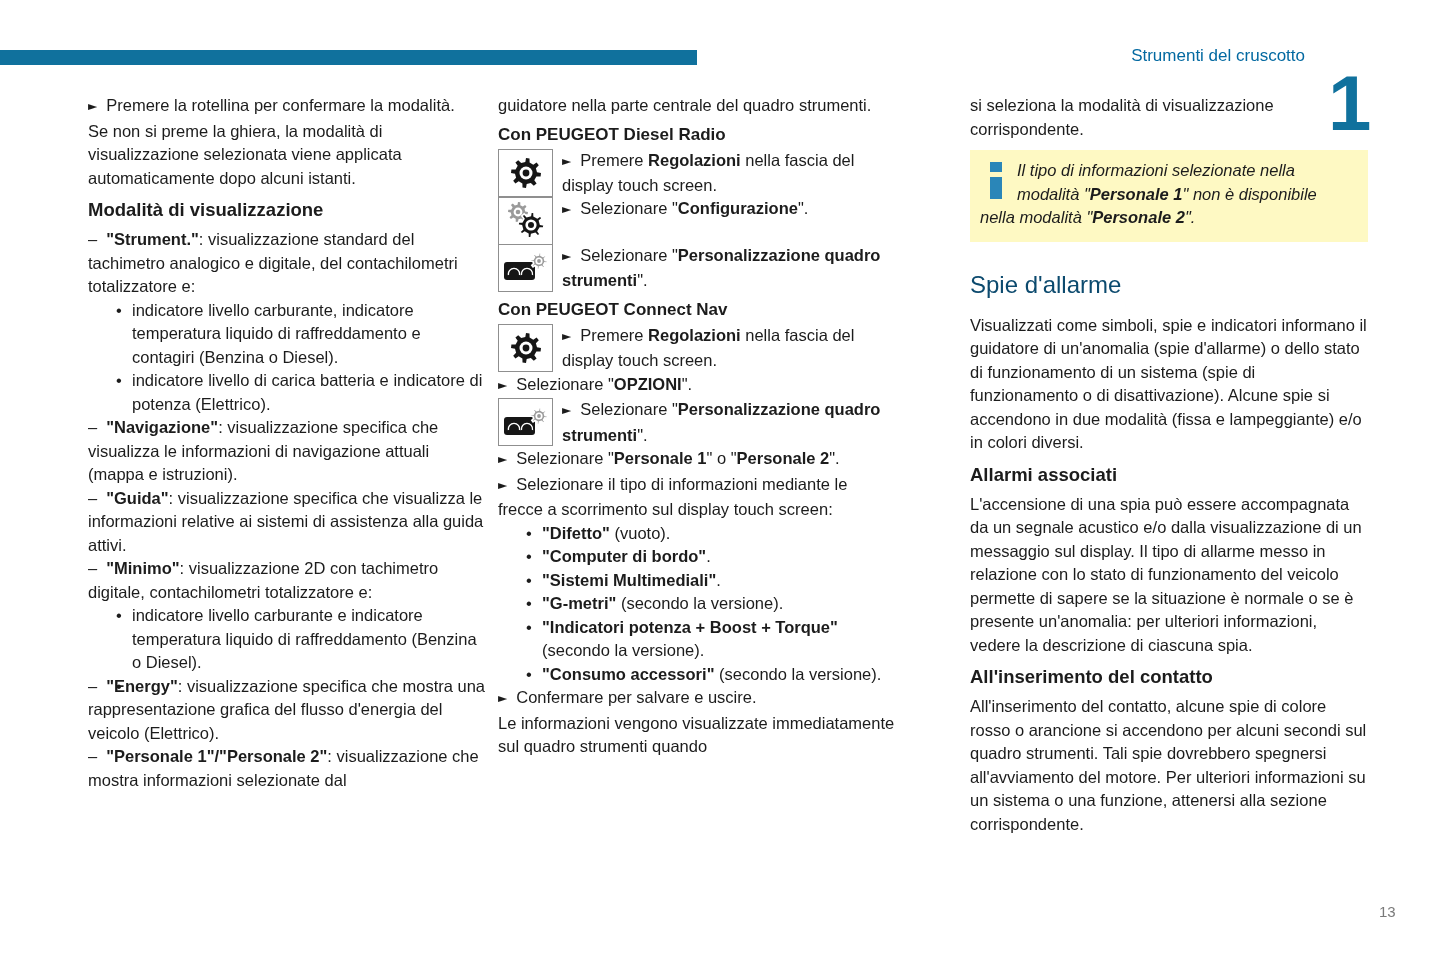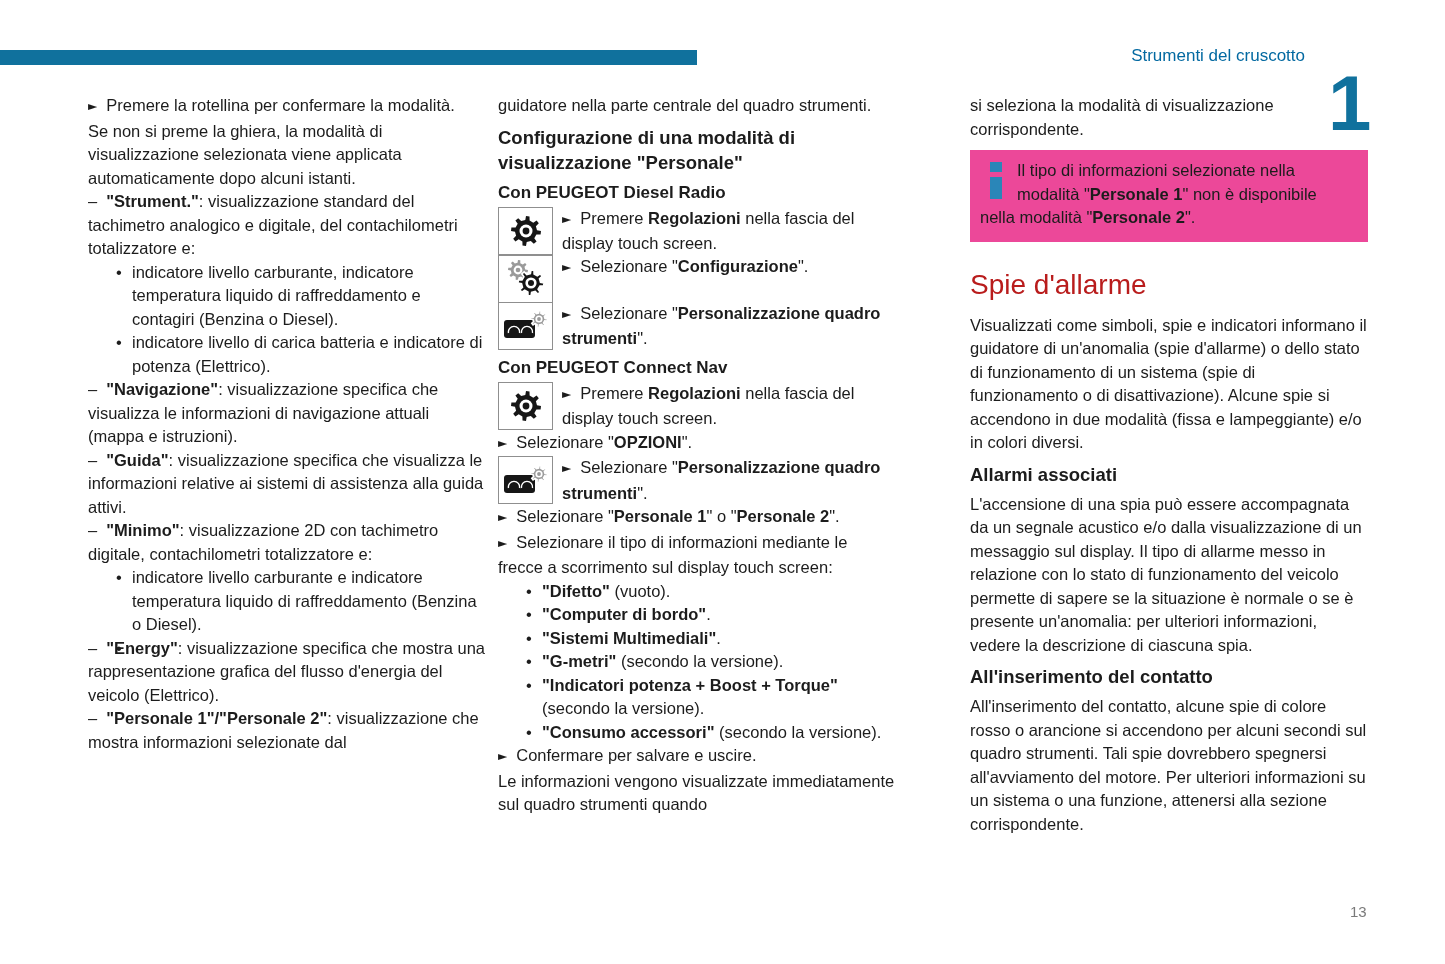--- a/index.html
+++ b/index.html
@@ -3,74 +3,74 @@
 <meta charset="utf-8">
 <style>
   html,body{margin:0;padding:0;}
   body{
     width:1445px;height:964px;position:relative;background:#ffffff;
     font-family:"Liberation Sans",sans-serif;color:#1c1c1c;overflow:hidden;
   }
   .top-bar{position:absolute;left:0;top:50px;width:697px;height:15px;background:#10719d;}
   .header-title{position:absolute;top:46px;right:140px;font-size:17px;color:#0369a1;white-space:nowrap;}
   .chapter-num{position:absolute;top:64px;left:1328px;font-size:78px;font-weight:bold;color:#10719d;line-height:1;}
-  .page-num{position:absolute;top:903px;left:1350px;font-size:15px;color:#7a7a7a;}
+  .page-num{position:absolute;top:903px;left:1379px;font-size:15px;color:#7a7a7a;}
 
   .col{position:absolute;top:94px;width:398px;font-size:16.5px;line-height:23.5px;}
   #col-left{left:88px;}
   #col-mid{left:498px;}
   #col-right{left:938px;margin-left:32px;}
 
   .p,.arrow,.dash{margin:0;}
   .b{font-weight:bold;}
   .h2{font-size:18.5px;font-weight:bold;line-height:25px;margin:7px 0 6px;}
   .h3{font-size:17px;font-weight:bold;line-height:24px;margin:5px 0 2px;}
-  .h1{font-size:28px;color:#b91c1c;line-height:34px;margin:26px 0 12px;font-weight:normal;}
+  .h1{font-size:24px;color:#0c4a6e;line-height:34px;margin:26px 0 12px;font-weight:normal;}
 
   .amark{font-family:"DejaVu Sans",sans-serif;font-size:12px;margin-right:9px;position:relative;top:-1px;}
   .dmark{margin-right:9px;}
 
   .bullet{position:relative;padding-left:44px;}
   .bmark{position:absolute;left:28px;top:0;}
 
   .icon-row{display:flex;align-items:stretch;}
   .icon-row + .icon-row{margin-top:-1px;}
   .icon-box{flex:0 0 55px;height:48px;box-sizing:border-box;border:1px solid #8f8f8f;
     display:flex;align-items:center;justify-content:center;background:#fff;}
   .icon-text{margin-left:9px;flex:1;}
 
-  .infobox{background:#ec4899;margin:9px 0 0 0;padding:9px 12px 12px 10px;min-height:88px;box-sizing:border-box;}
+  .infobox{background:#fef9c3;margin:9px 0 0 0;padding:9px 12px 12px 10px;min-height:88px;box-sizing:border-box;font-style:italic;}
   .info-i{float:left;width:12px;height:37px;margin:3px 15px 2px 10px;display:block;}
   .idot{display:block;width:12px;height:10px;background:#2a86b8;}
   .istem{display:block;width:12px;height:22px;background:#2a86b8;margin-top:5px;}
 </style>
 </head>
 <body>
 
 <div class="top-bar"></div>
 <div class="header-title">Strumenti del cruscotto</div>
 <div class="chapter-num">1</div>
 
 <div class="col" id="col-left">
     <div class="arrow"><span class="amark">►</span><span>Premere la rotellina per confermare la modalità.</span></div>
     <div class="p"><span>Se non si preme la ghiera, la modalità di visualizzazione selezionata viene applicata automaticamente dopo alcuni istanti.</span></div>
+    <div class="h2"><span>Modalità di visualizzazione</span></div>
     <div class="dash"><span class="dmark">–</span><span class="b">"Strument."</span><span>: visualizzazione standard del tachimetro analogico e digitale, del contachilometri totalizzatore e:</span></div>
     <div class="bullet"><span class="bmark">•</span><span>indicatore livello carburante, indicatore temperatura liquido di raffreddamento e contagiri (Benzina o Diesel).</span></div>
     <div class="bullet"><span class="bmark">•</span><span>indicatore livello di carica batteria e indicatore di potenza (Elettrico).</span></div>
     <div class="dash"><span class="dmark">–</span><span class="b">"Navigazione"</span><span>: visualizzazione specifica che visualizza le informazioni di navigazione attuali (mappa e istruzioni).</span></div>
     <div class="dash"><span class="dmark">–</span><span class="b">"Guida"</span><span>: visualizzazione specifica che visualizza le informazioni relative ai sistemi di assistenza alla guida attivi.</span></div>
     <div class="dash"><span class="dmark">–</span><span class="b">"Minimo"</span><span>: visualizzazione 2D con tachimetro digitale, contachilometri totalizzatore e:</span></div>
     <div class="bullet"><span class="bmark">•</span><span>indicatore livello carburante e indicatore temperatura liquido di raffreddamento (Benzina o Diesel).</span></div>
     <div class="bullet"><span class="bmark">•</span></div>
     <div class="dash"><span class="dmark">–</span><span class="b">"Energy"</span><span>: visualizzazione specifica che mostra una rappresentazione grafica del flusso d'energia del veicolo (Elettrico).</span></div>
     <div class="dash"><span class="dmark">–</span><span class="b">"Personale 1"/"Personale 2"</span><span>: visualizzazione che mostra informazioni selezionate dal</span></div>
   </div>
 <div class="col" id="col-mid">
     <div class="p"><span>guidatore nella parte centrale del quadro strumenti.</span></div>
-    <div class="h2"><span>Configurazione di una modalità di visualizzazione "Personale"</span></div>
     <div class="h3"><span>Con PEUGEOT Diesel Radio</span></div>
     <div class="icon-row">
       <span class="icon-box">
         <svg width="36" height="36" viewBox="0 0 36 36">
           <polygon points="33.0,18.0 32.6,21.5 28.4,21.6 26.3,25.3 28.6,28.6 25.8,30.8 22.8,27.9 18.7,29.0 18.0,33.0 14.5,32.6 14.4,28.4 10.7,26.3 7.4,28.6 5.2,25.8 8.1,22.8 7.0,18.7 3.0,18.0 3.4,14.5 7.6,14.4 9.7,10.7 7.4,7.4 10.2,5.2 13.2,8.1 17.3,7.0 18.0,3.0 21.5,3.4 21.6,7.6 25.3,9.7 28.6,7.4 30.8,10.2 27.9,13.2 29.0,17.3" fill="#161616"></polygon>
           <circle cx="18" cy="18" r="6.5" fill="#fff"></circle>
           <circle cx="18" cy="18" r="3.4" fill="#161616"></circle>
         </svg>
       </span>
       <div class="icon-text"><span class="amark">►</span><span>Premere </span><span class="b">Regolazioni</span><span> nella fascia del display touch screen.</span></div>

